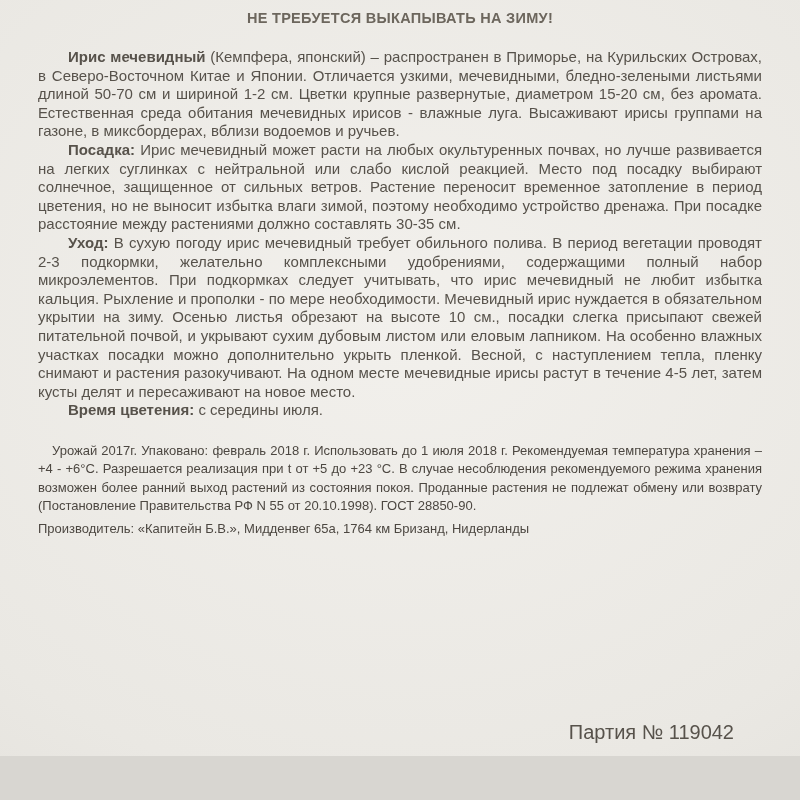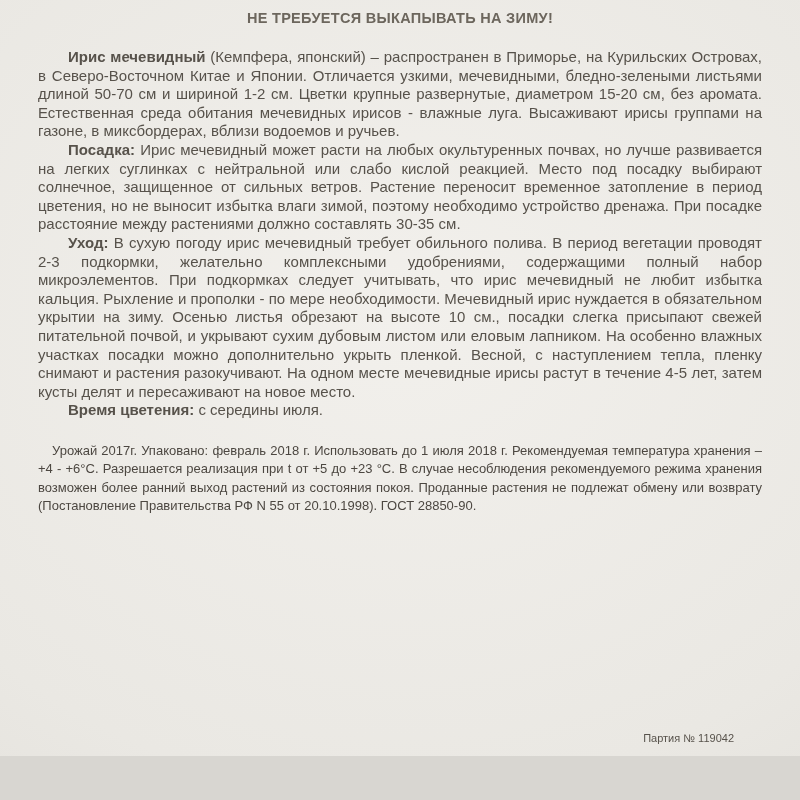--- a/index.html
+++ b/index.html
@@ -42,21 +42,21 @@
   }
   .fine p {
     text-align: justify;
     margin-bottom: 4px;
   }
   .fine p.indent { text-indent: 14px; }
   .batch {
     position: absolute;
     right: 66px;
     bottom: 12px;
-    font-size: 11px;
+    font-size: 20px;
     color: #57524b;
     text-align: center;
   }
 </style>
 </head>
 <body>
 
 <div class="label">
 
   <div class="header">НЕ ТРЕБУЕТСЯ ВЫКАПЫВАТЬ НА ЗИМУ!</div>
@@ -70,17 +70,18 @@
     <p class="body-par"><span class="lead">Уход:</span><span> В сухую погоду ирис мечевидный требует обильного полива. В период вегетации проводят 2-3 подкормки, желательно комплексными удобрениями, содержащими полный набор микроэлементов. При подкормках следует учитывать, что ирис мечевидный не любит избытка кальция. Рыхление и прополки - по мере необходимости. Мечевидный ирис нуждается в обязательном укрытии на зиму. Осенью листья обрезают на высоте 10 см., посадки слегка присыпают свежей питательной почвой, и укрывают сухим дубовым листом или еловым лапником. На особенно влажных участках посадки можно дополнительно укрыть пленкой. Весной, с наступлением тепла, пленку снимают и растения разокучивают. На одном месте мечевидные ирисы растут в течение 4-5 лет, затем кусты делят и пересаживают на новое место.</span></p>
 
     <p class="body-par"><span class="lead">Время цветения:</span><span> с середины июля.</span></p>
 
 
 
   </div>
 
   <div class="fine">
     <p class="indent">Урожай 2017г. Упаковано: февраль 2018 г. Использовать до 1 июля 2018 г.  Рекомендуемая температура хранения – +4 - +6°С. Разрешается реализация при t от +5 до +23 °С. В случае несоблюдения рекомендуемого режима хранения возможен более ранний выход растений из состояния покоя.   Проданные растения не подлежат обмену или возврату (Постановление Правительства РФ N 55 от 20.10.1998). ГОСТ 28850-90.</p>
+    <p>Производитель: «Капитейн Б.В.», Мидденвег 65а, 1764 км Бризанд, Нидерланды</p>
   </div>
 
   <div class="batch">Партия № 119042</div>
 
 </div>
 
 </body></html>

